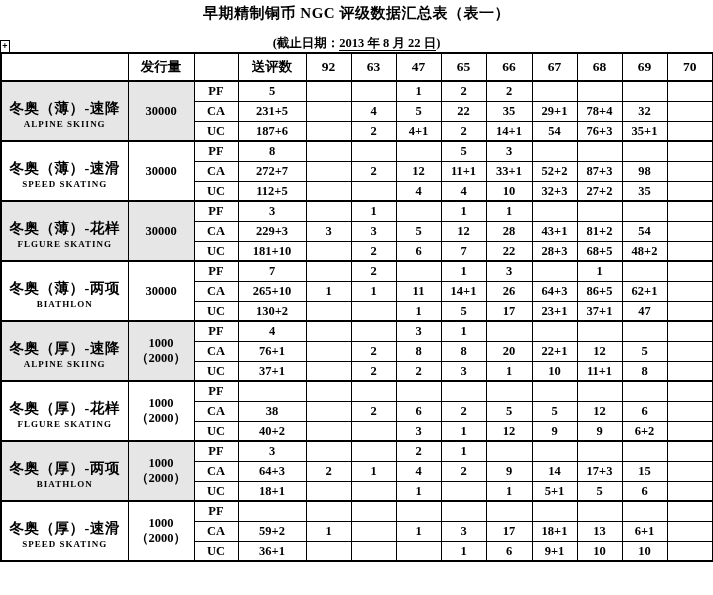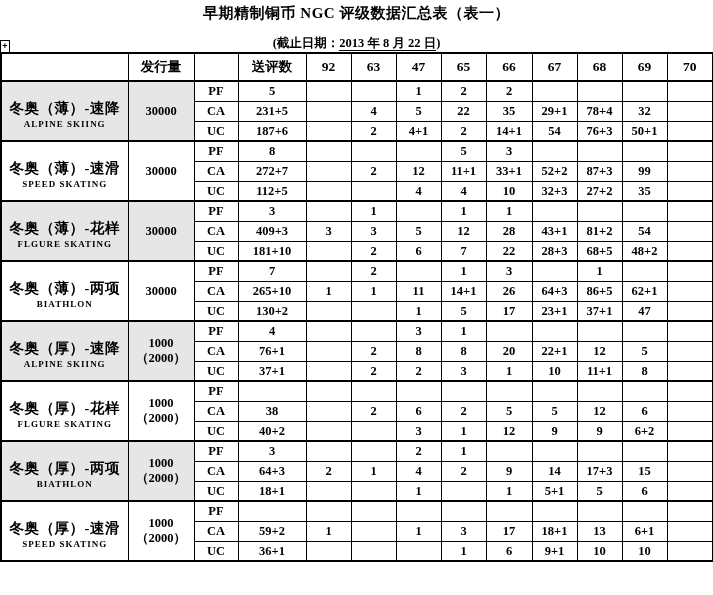--- a/index.html
+++ b/index.html
@@ -148,21 +148,21 @@
       <tr>
         <td class="subtype">UC</td>
         <td>187+6</td>
         <td></td>
         <td>2</td>
         <td>4+1</td>
         <td>2</td>
         <td>14+1</td>
         <td>54</td>
         <td>76+3</td>
-        <td>50+1</td>
+        <td>35+1</td>
         <td></td>
       </tr>
       <tr class="group-top">
         <td class="label-cell" rowspan="3">
           <div class="cn">冬奥（薄）-速滑</div>
           <div class="en">SPEED SKATING</div>
         </td>
         <td class="mintage-cell" rowspan="3">
           <div class="line">30000</div>
         </td>
@@ -181,21 +181,21 @@
       <tr>
         <td class="subtype">CA</td>
         <td>272+7</td>
         <td></td>
         <td>2</td>
         <td>12</td>
         <td>11+1</td>
         <td>33+1</td>
         <td>52+2</td>
         <td>87+3</td>
-        <td>99</td>
+        <td>98</td>
         <td></td>
       </tr>
       <tr>
         <td class="subtype">UC</td>
         <td>112+5</td>
         <td></td>
         <td></td>
         <td>4</td>
         <td>4</td>
         <td>10</td>
@@ -219,21 +219,21 @@
         <td></td>
         <td>1</td>
         <td>1</td>
         <td></td>
         <td></td>
         <td></td>
         <td></td>
       </tr>
       <tr>
         <td class="subtype">CA</td>
-        <td>409+3</td>
+        <td>229+3</td>
         <td>3</td>
         <td>3</td>
         <td>5</td>
         <td>12</td>
         <td>28</td>
         <td>43+1</td>
         <td>81+2</td>
         <td>54</td>
         <td></td>
       </tr>

